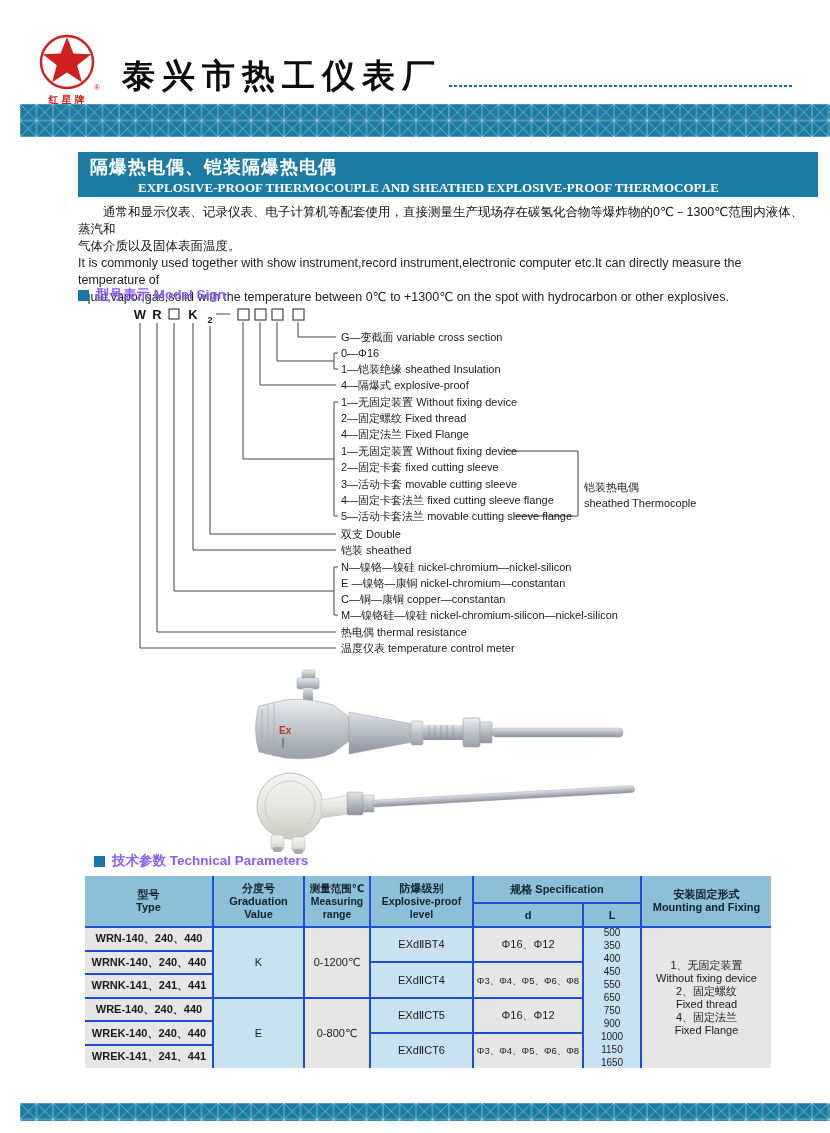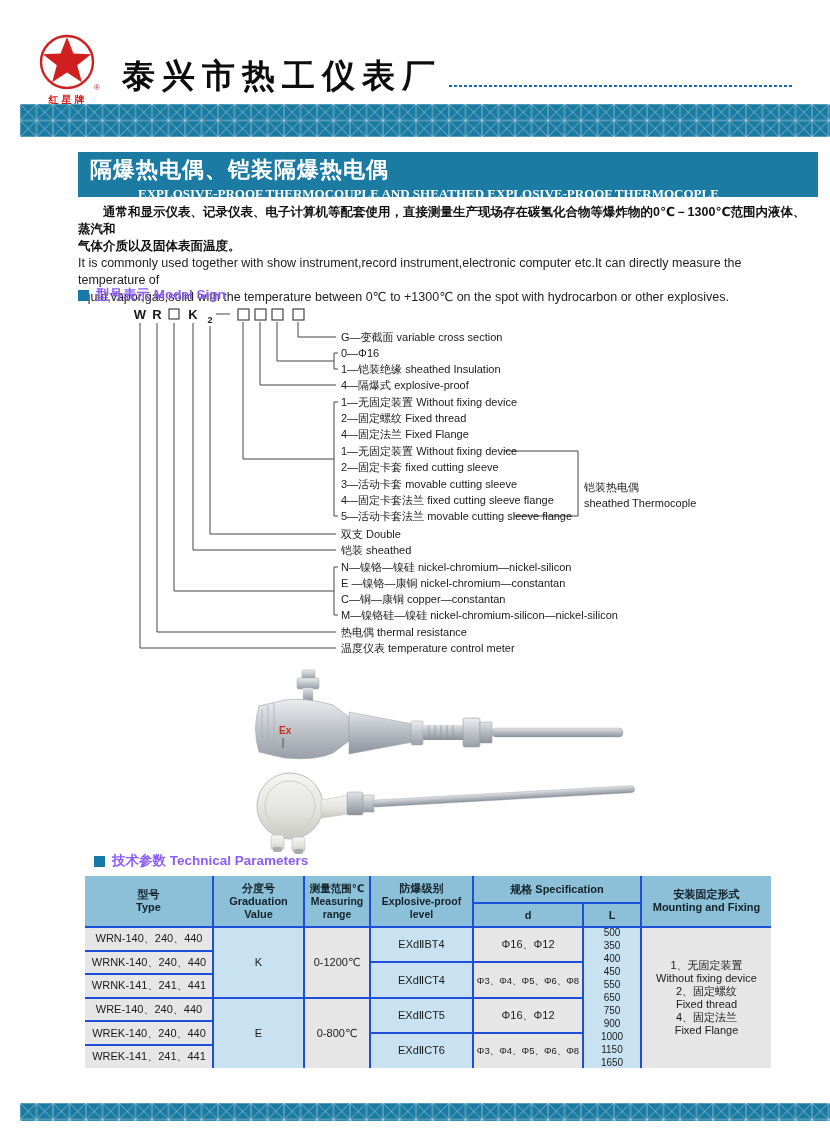--- a/index.html
+++ b/index.html
@@ -9,26 +9,26 @@
 
   
   .brand-label{left:34px;top:93px;width:68px;text-align:center;color:#cf1f1f;font-size:10px;font-weight:bold;letter-spacing:3px;}
   .company-name{left:122px;top:54px;font-size:33px;font-weight:bold;letter-spacing:7px;color:#0d0d0d;white-space:nowrap;}
   .dotted-leader{left:448px;top:84px;width:345px;height:4px;
        background-image:radial-gradient(circle,#1a66b0 1.3px,rgba(0,0,0,0) 1.4px);
        background-size:5px 4px;background-repeat:repeat-x;}
 
   
   .title-banner{left:78px;top:152px;width:740px;height:45px;background:#1b7ba3;box-sizing:border-box;padding:3px 12px 0 12px;}
-  .title-zh{color:#fff;font-size:22px;font-weight:bold;font-family:"Liberation Serif","DejaVu Serif",serif;letter-spacing:1px;}
+  .title-zh{color:#fff;font-size:18px;font-weight:bold;font-family:"Liberation Serif","DejaVu Serif",serif;letter-spacing:1px;}
   .title-en{color:#fff;font-size:13px;font-weight:bold;font-family:"Liberation Serif","DejaVu Serif",serif;margin-top:1px;white-space:nowrap;margin-left:48px;}
 
   
   .intro{left:78px;top:204px;width:730px;font-size:12.5px;line-height:17px;}
-  .intro .zh{font-weight:bold;color:#111;}
+  .intro .zh{font-weight:normal;color:#111;}
   .intro .zh.first{text-indent:2em;}
   .intro .en{color:#222;}
 
   
   .section-header{font-size:13.5px;font-weight:bold;color:#8b5cf6;display:flex;align-items:center;}
   .section-header .sq{display:inline-block;width:11px;height:11px;background:#1878a8;margin-right:7px;}
   .sec-model{left:78px;top:286px;}
   .sec-tech{left:78px;top:852px;padding-left:16px;}
 
   
@@ -45,21 +45,21 @@
 
   
   .tp-table{left:85px;top:876px;display:grid;
      grid-template-columns:127px 89px 64px 101px 108px 56px 129px;
      grid-template-rows:26px 22px repeat(12,9.8px);
      gap:2px;background:#1d4ed8;font-size:11px;}
   .tp-table .cell{display:flex;align-items:center;justify-content:center;flex-direction:column;text-align:center;line-height:13px;overflow:hidden;}
   .hd{background:#8bc0d8;color:#13222b;font-weight:bold;}
   .blue{background:#c9e2f1;}
   .gray{background:#e7e6e6;}
-  .cell.type{align-items:flex-end;justify-content:center;padding-left:1px;text-align:left;flex-direction:row;}
+  .cell.type{align-items:flex-end;justify-content:center;padding-left:1px;text-align:left;flex-direction:row;font-weight:bold;}
   .cell.type span{align-self:center;}
   .small{font-size:9.5px;}
   .lvals{line-height:12.5px;font-size:10px;}
   .mount{line-height:21px;}
   .rangehd{font-size:10.5px;line-height:12px;}
 
   .band{display:block;}
 </style>
 </head>
 <body>

